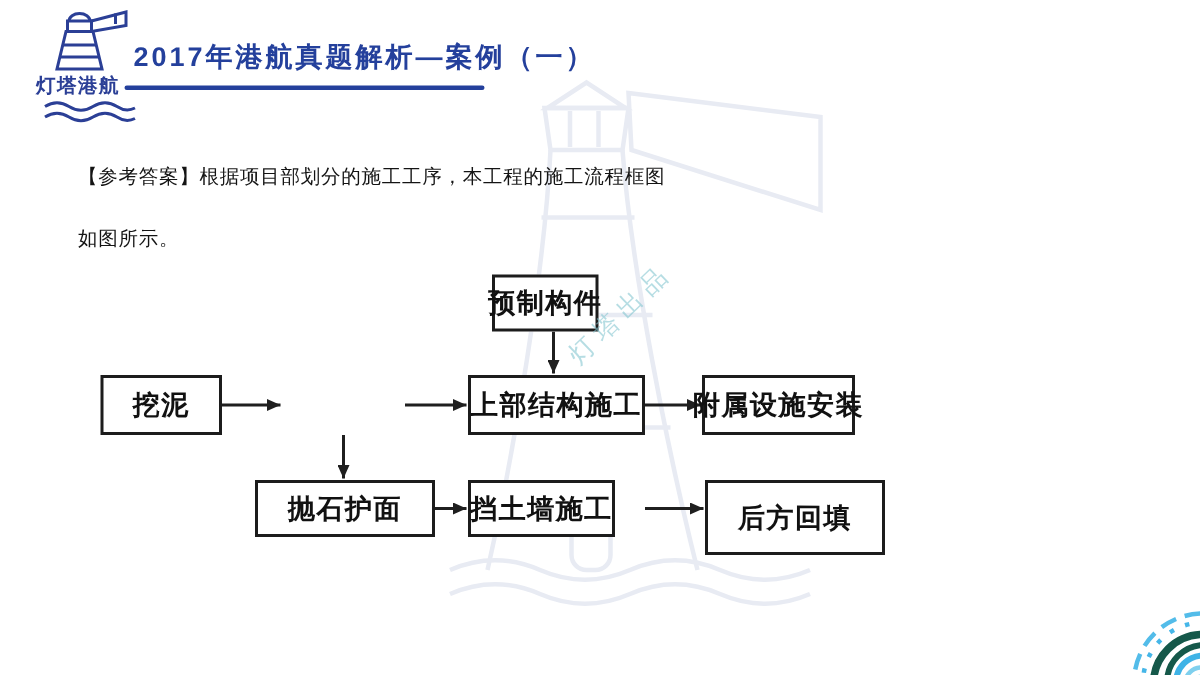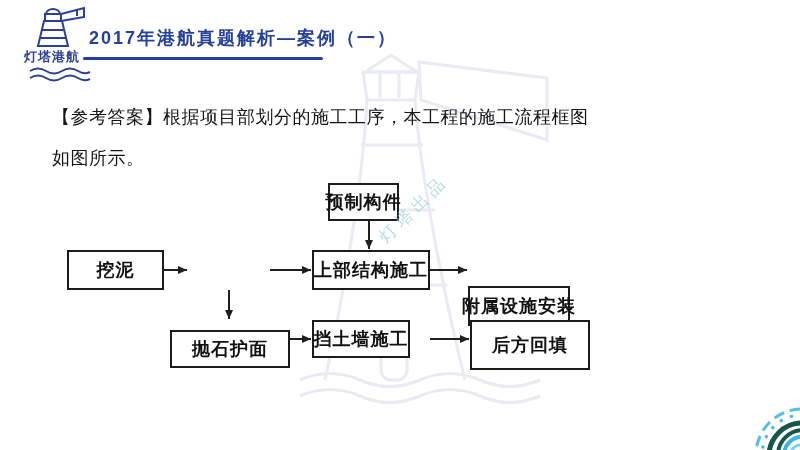--- a/index.html
+++ b/index.html
@@ -41,46 +41,46 @@
     position: absolute; left: 83px; top: 57px;
     width: 240px; height: 3px;
     background: #24409c; border-radius: 2px;
     z-index: 2;
   }
 
   
   .answer {
     position: absolute; left: 52px; top: 97px;
     width: 620px; z-index: 2;
-    font-size: 18px; line-height: 41px;
+    font-size: 13px; line-height: 41px;
     color: #141414; letter-spacing: 0.5px;
   }
 
   
   .connectors {
     position: absolute; left: 0; top: 0;
     width: 800px; height: 450px;
     z-index: 1; pointer-events: none;
   }
   .flow-box {
     position: absolute;
     border: 2px solid #1c1c1c;
     background: #ffffff;
     display: flex; align-items: center; justify-content: center;
     font-family: "Liberation Serif", serif;
     font-size: 18px; font-weight: 600;
     color: #111111; letter-spacing: 1px;
     z-index: 2; white-space: nowrap;
   }
   .box-prefab        { left: 328px; top: 183px; width: 71px;  height: 38px; }
-  .box-dredging      { left: 67px;  top: 250px; width: 97px;  height: 40px; }
+  .box-dredging      { left: 67px;  top: 250px; width: 81px;  height: 40px; }
   .box-pile          { left: 188px; top: 250px; width: 82px;  height: 40px; }
   .box-super         { left: 312px; top: 250px; width: 118px; height: 40px; }
-  .box-aux           { left: 468px; top: 250px; width: 102px; height: 40px; margin-top: 36px; }
-  .box-riprap        { left: 170px; top: 330px; width: 120px; height: 38px; text-align: right; }
+  .box-aux           { left: 468px; top: 250px; width: 102px; height: 40px; }
+  .box-riprap        { left: 170px; top: 320px; width: 120px; height: 38px; text-align: right; }
   .box-wall          { left: 312px; top: 320px; width: 98px; height: 38px; }
   .box-backfill      { left: 470px; top: 320px; width: 120px; height: 50px; }
 
   
   .brand-watermark {
     position: absolute; left: 382px; top: 228px;
     font-family: "Liberation Serif", serif;
     font-size: 17px; letter-spacing: 5px;
     color: rgba(134, 198, 209, 0.60);
     transform: rotate(-44deg);

